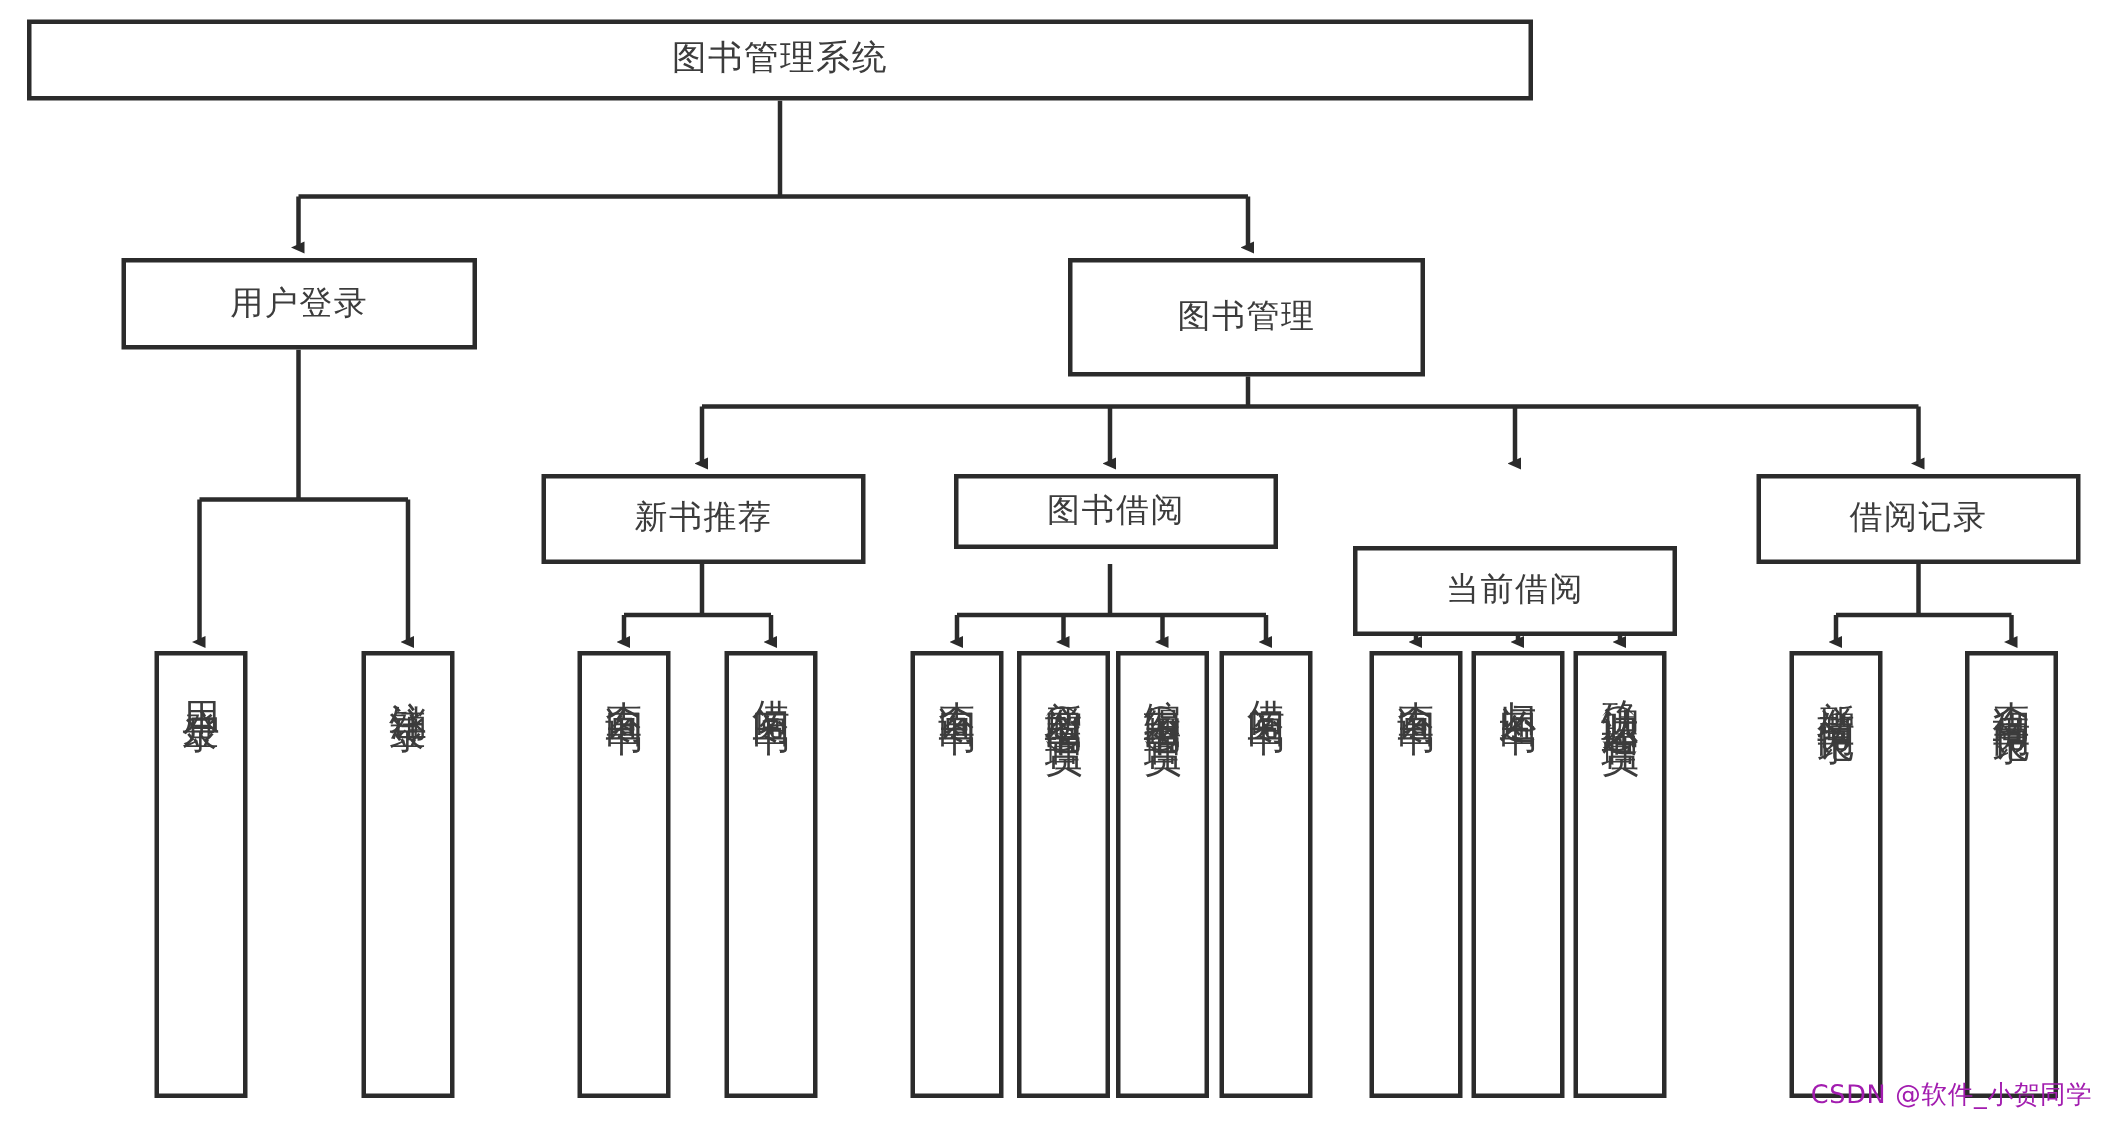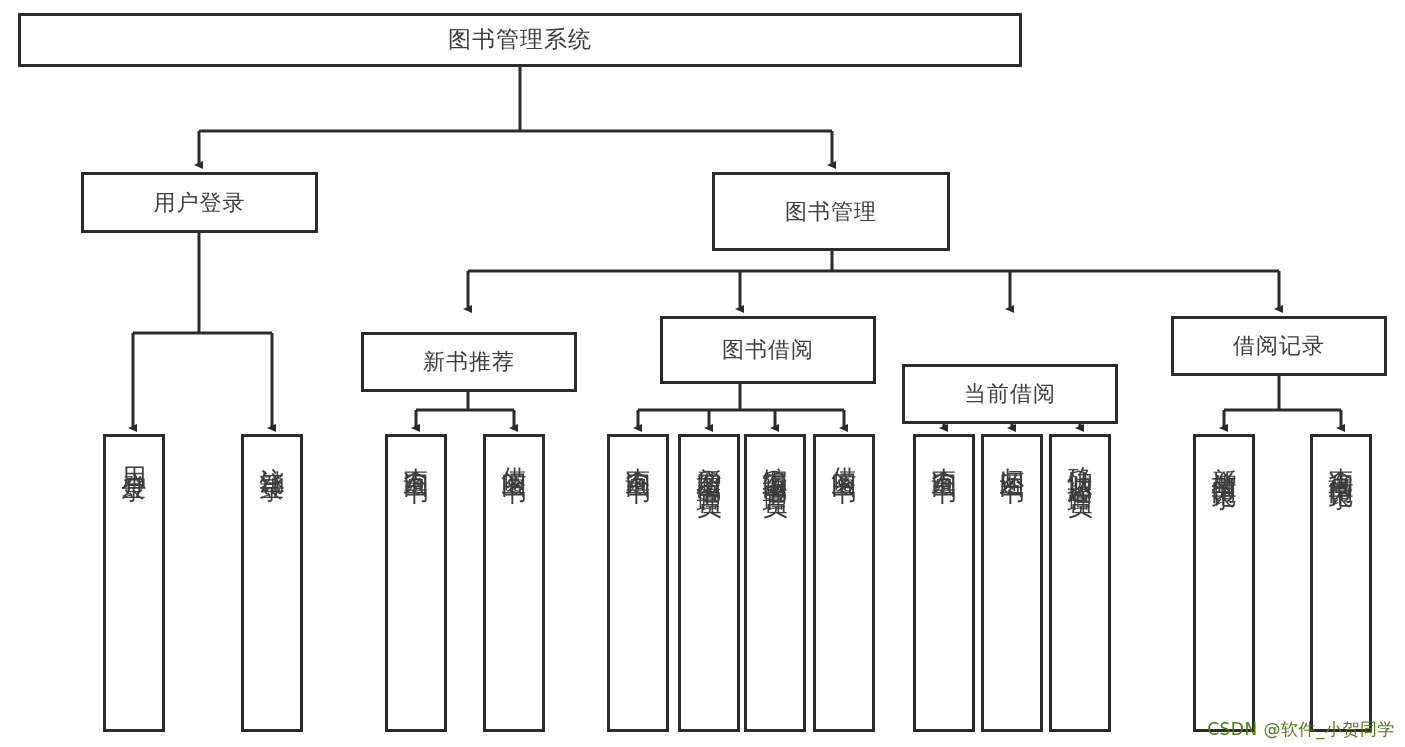--- a/index.html
+++ b/index.html
@@ -46,21 +46,21 @@
     text-orientation:upright;
     font-size:25px;
     letter-spacing:4px;
     line-height:1;
   }
   .watermark{
     position:absolute;
     right:10px;
     bottom:6px;
     font-size:17px;
-    color:#4d7c0f;
+    color:#a21caf;
     letter-spacing:0.5px;
     white-space:nowrap;
     user-select:none;
   }
 </style>
 </head>
 <body>
 
 <div id="canvas">
 
@@ -118,24 +118,24 @@
     <span class="lbl">图书管理系统</span>
   </div>
 
   <div class="node h" style="left:81px;top:172px;width:237px;height:61px;">
     <span class="lbl">用户登录</span>
   </div>
   <div class="node h" style="left:712px;top:172px;width:238px;height:79px;">
     <span class="lbl">图书管理</span>
   </div>
 
-  <div class="node h" style="left:361px;top:332px;width:216px;height:60px;">
+  <div class="node h" style="left:361px;top:316px;width:216px;height:60px;">
     <span class="lbl">新书推荐</span>
   </div>
-  <div class="node h" style="left:660px;top:316px;width:216px;height:68px;">
+  <div class="node h" style="left:636px;top:316px;width:216px;height:50px;">
     <span class="lbl">图书借阅</span>
   </div>
   <div class="node h" style="left:902px;top:316px;width:216px;height:60px;margin-top:48px;">
     <span class="lbl">当前借阅</span>
   </div>
   <div class="node h" style="left:1171px;top:316px;width:216px;height:60px;">
     <span class="lbl">借阅记录</span>
   </div>
 
   <div class="node v" style="left:103px;top:434px;width:62px;height:298px;">

